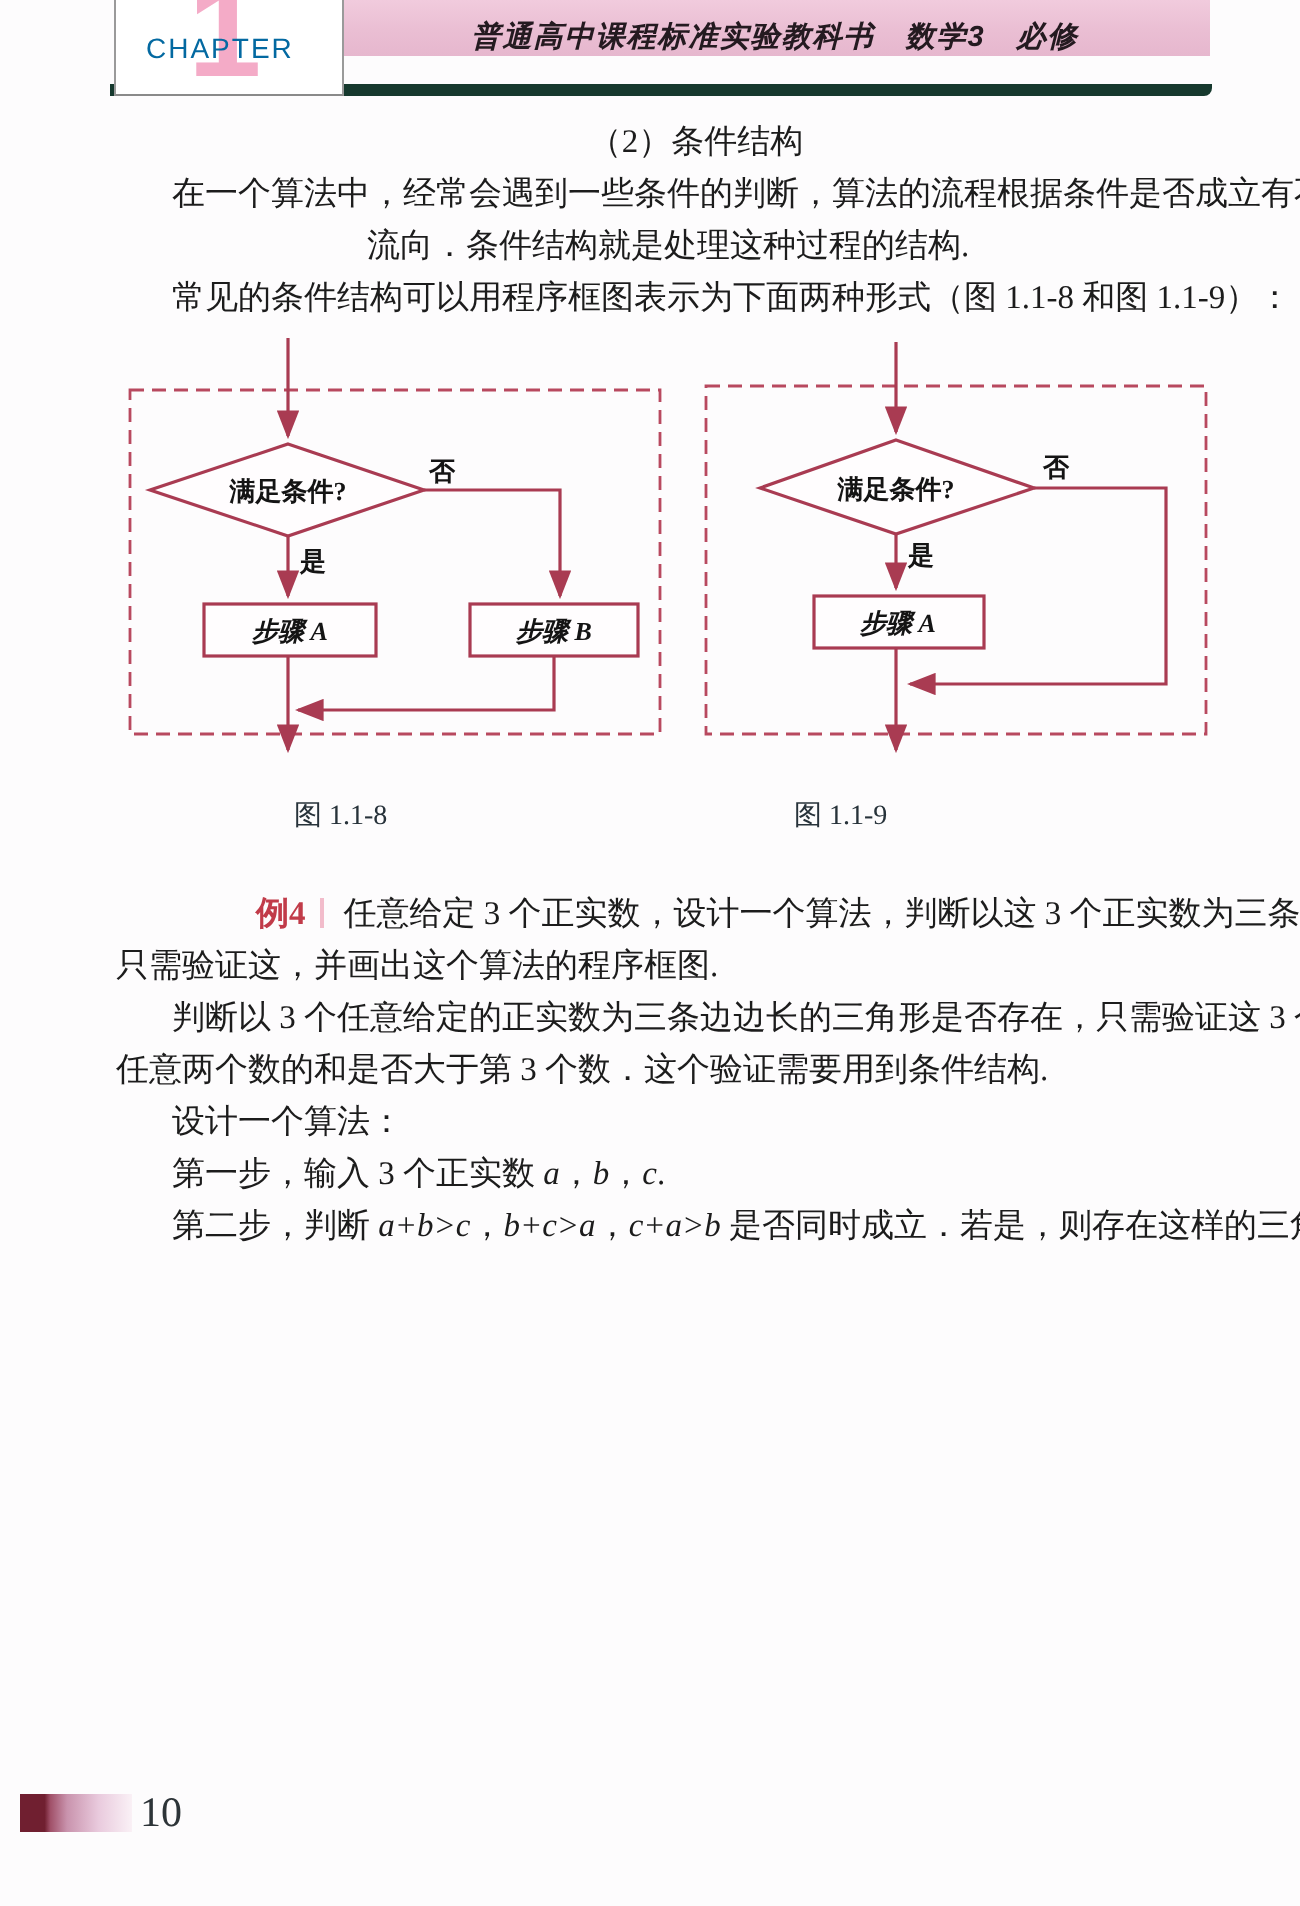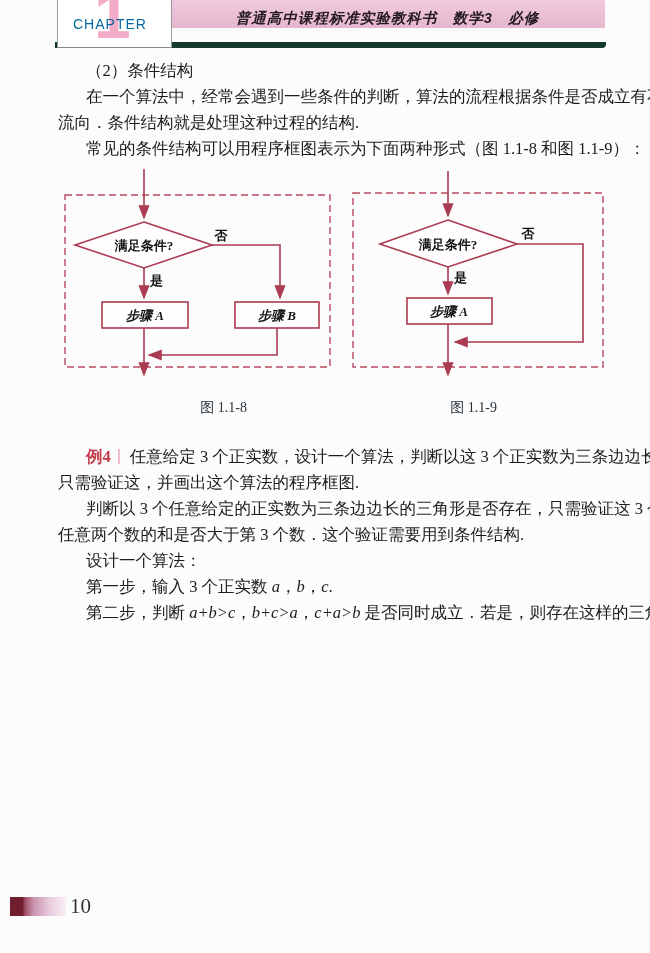--- a/index.html
+++ b/index.html
@@ -41,45 +41,45 @@
     font-weight:bold;font-size:66px;color:#f4abc7;line-height:1;
   }
   .chapter-label{
     position:absolute;left:15px;top:16px;
     font-family:"Liberation Sans","DejaVu Sans",sans-serif;
     font-size:14px;letter-spacing:1px;color:#0369a1;
   }
 
   
   .textblock{position:absolute;left:58px;width:552px;font-size:16.5px;line-height:26px;}
-  .intro{top:58px;}
+  .intro{top:58px;text-align:center;}
   .example-block{top:444px;}
   .line{white-space:nowrap;}
   .indent{padding-left:28px;}
-  .example-label{color:#c13b49;font-weight:bold;}
+  .example-label{color:#c13b49;font-weight:bold;margin-left:42px;}
   .label-divider{
     display:inline-block;width:2px;height:15px;background:#f2bccb;
     margin:0 10px 0 7px;vertical-align:-2px;
   }
   .heading-maroon{color:#5c2f38;font-weight:bold;}
   .math{font-family:"Liberation Serif","DejaVu Serif",serif;font-style:italic;}
 
   
   .figure1{position:absolute;left:55px;top:163px;width:290px;height:250px;}
   .figure2{position:absolute;left:345px;top:163px;width:270px;height:250px;}
   svg{display:block;}
   .fc-stroke{stroke:#a93b52;stroke-width:1.6;fill:none;}
   .fc-dash{stroke:#b8495f;stroke-width:1.4;fill:none;stroke-dasharray:7 4;}
   .fc-shape{stroke:#a93b52;stroke-width:1.6;fill:#fffdfe;}
   .fc-text{
     font-family:"Liberation Serif","DejaVu Serif",serif;
     font-size:13px;font-weight:bold;fill:#141414;
   }
   .caption{
-    position:absolute;top:399px;width:100px;text-align:right;
+    position:absolute;top:399px;width:100px;text-align:left;
     font-size:14px;color:#27323a;
   }
   .caption-1{left:147px;}
   .caption-2{left:397px;}
 
   
   .footer-bar{
     position:absolute;left:10px;top:897px;width:56px;height:19px;
     background:linear-gradient(90deg,#701f30 0%,#701f30 22%,#a05068 27%,#c993ad 42%,#e9cadd 70%,#faf1f6 100%);
   }

